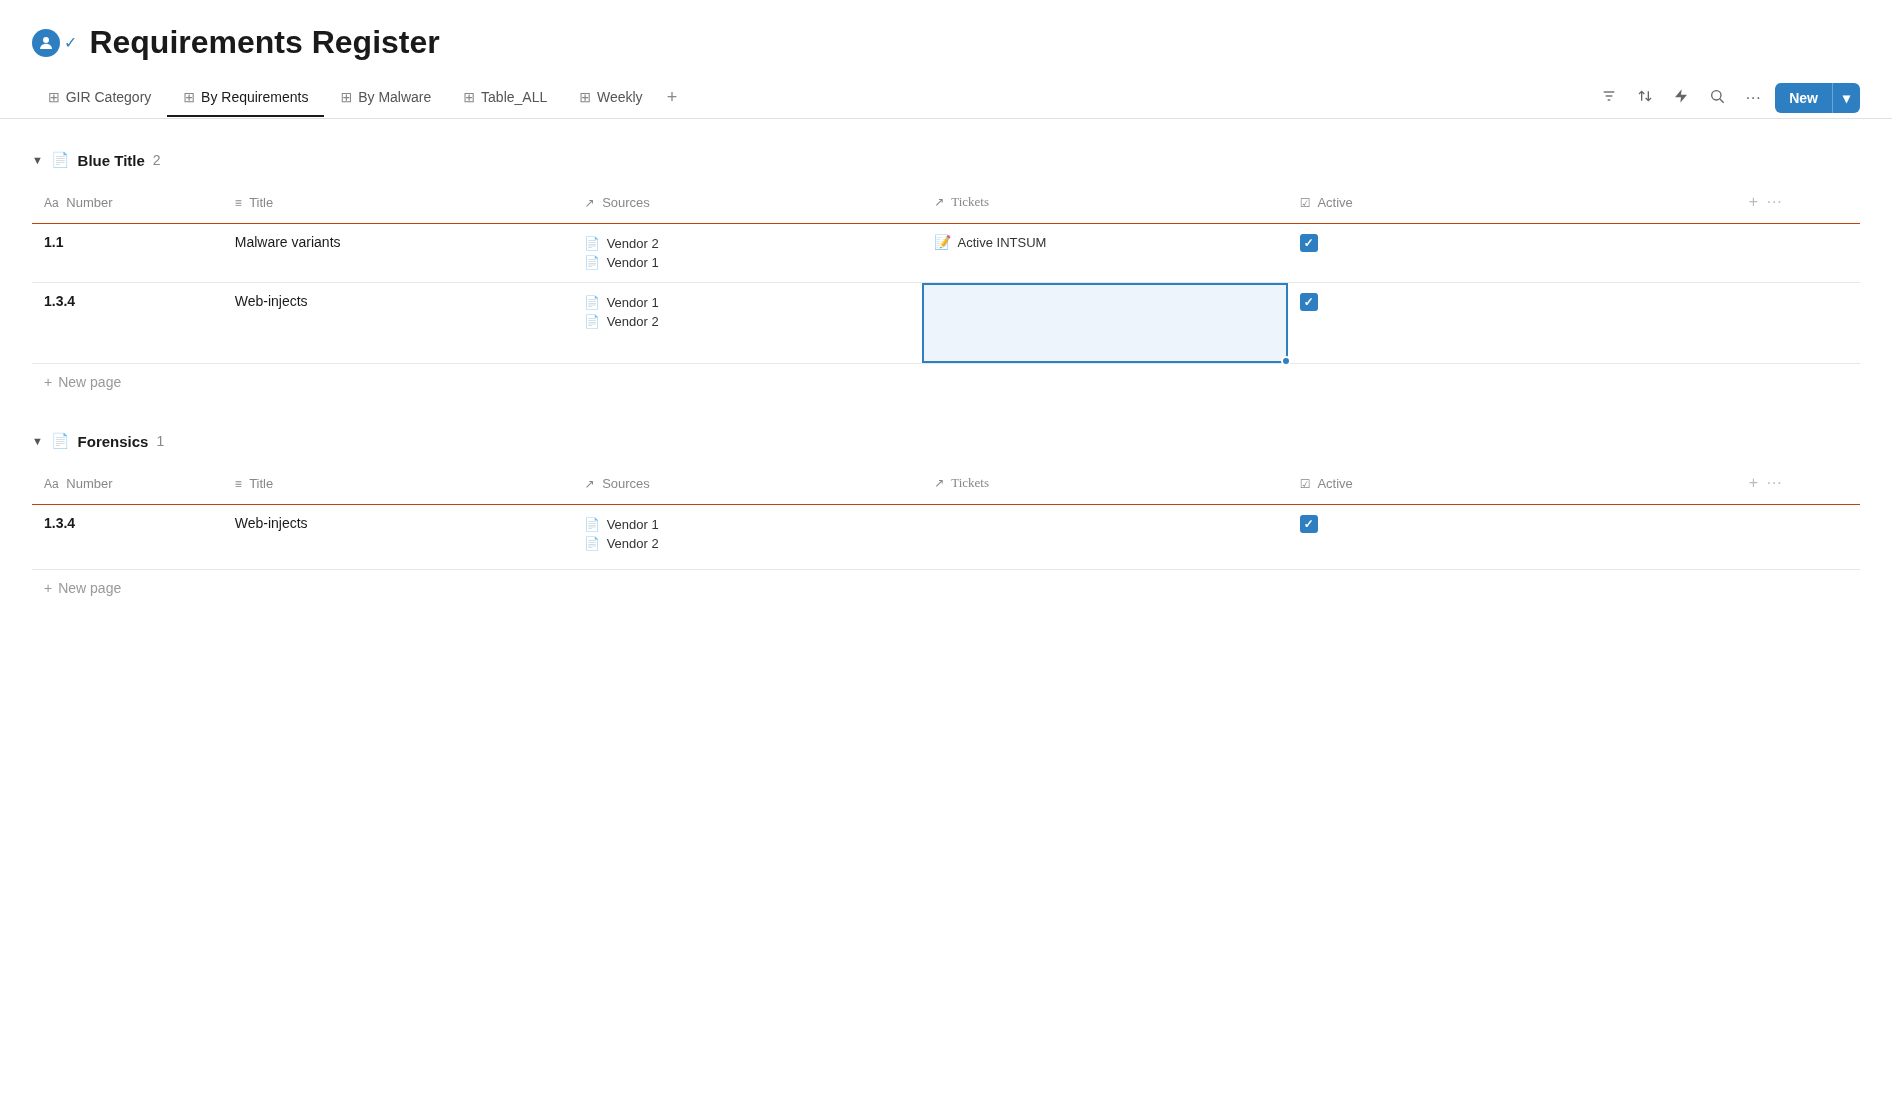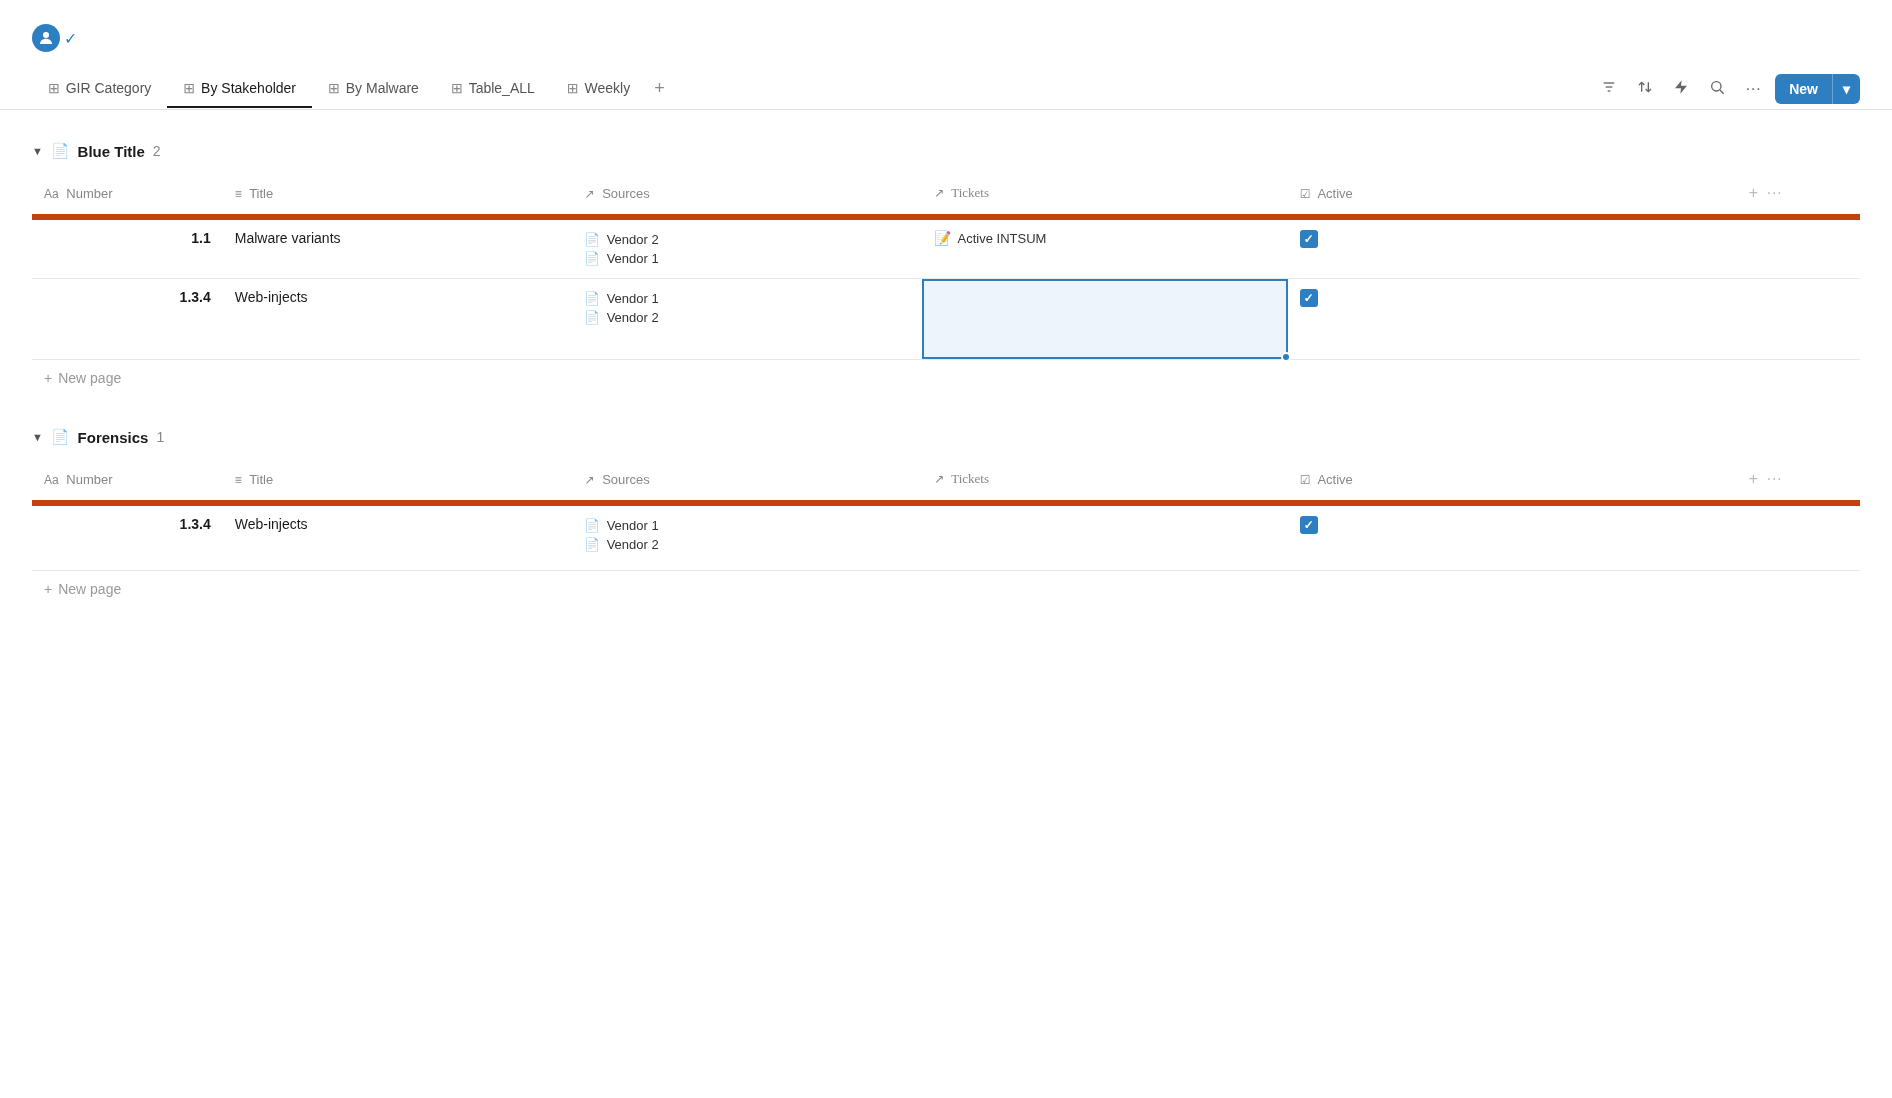--- a/index.html
+++ b/index.html
@@ -129,21 +129,21 @@
       width: 100%;
       border-collapse: collapse;
       margin-top: 4px;
     }
     .db-table th {
       text-align: left;
       padding: 6px 12px;
       font-size: 13px;
       font-weight: 500;
       color: #888;
-      border-bottom: 6px solid #c2410c;
+      border-bottom: 1px solid #c2410c;
       background: #fff;
     }
     .db-table th .col-icon {
       margin-right: 4px;
       font-size: 12px;
     }
     .db-table td {
       padding: 0;
       border-bottom: 1px solid #e8e8e8;
       vertical-align: top;
@@ -155,21 +155,20 @@
     .th-active { width: 280px; }
     .th-actions { width: 80px; }
 
     .cell-inner {
       padding: 10px 12px;
       min-height: 44px;
     }
     .number-cell {
       font-weight: 600;
       font-size: 14px;
-      text-align: right;
     }
     .title-cell {
       font-size: 14px;
     }
     .source-item {
       display: flex;
       align-items: center;
       gap: 6px;
       padding: 2px 0;
       font-size: 13px;
@@ -274,30 +273,31 @@
 <div class="header">
   <div class="avatar-area">
     <div class="avatar-icon">
       <svg width="18" height="18" viewBox="0 0 24 24" fill="currentColor">
         <circle cx="12" cy="8" r="4"></circle>
         <path d="M4 20c0-4 3.6-7 8-7s8 3 8 7"></path>
       </svg>
     </div>
     <span class="checkmark-icon">✓</span>
   </div>
+  <h1 class="header-title">Requirements Register</h1>
 </div>
 
 <div class="tabs">
   <div class="tab">
     <span class="tab-icon">⊞</span>
     <span>GIR Category</span>
   </div>
   <div class="tab active">
     <span class="tab-icon">⊞</span>
-    <span>By Stakeholder</span>
+    <span>By Requirements</span>
   </div>
   <div class="tab">
     <span class="tab-icon">⊞</span>
     <span>By Malware</span>
   </div>
   <div class="tab">
     <span class="tab-icon">⊞</span>
     <span>Table_ALL</span>
   </div>
   <div class="tab">

